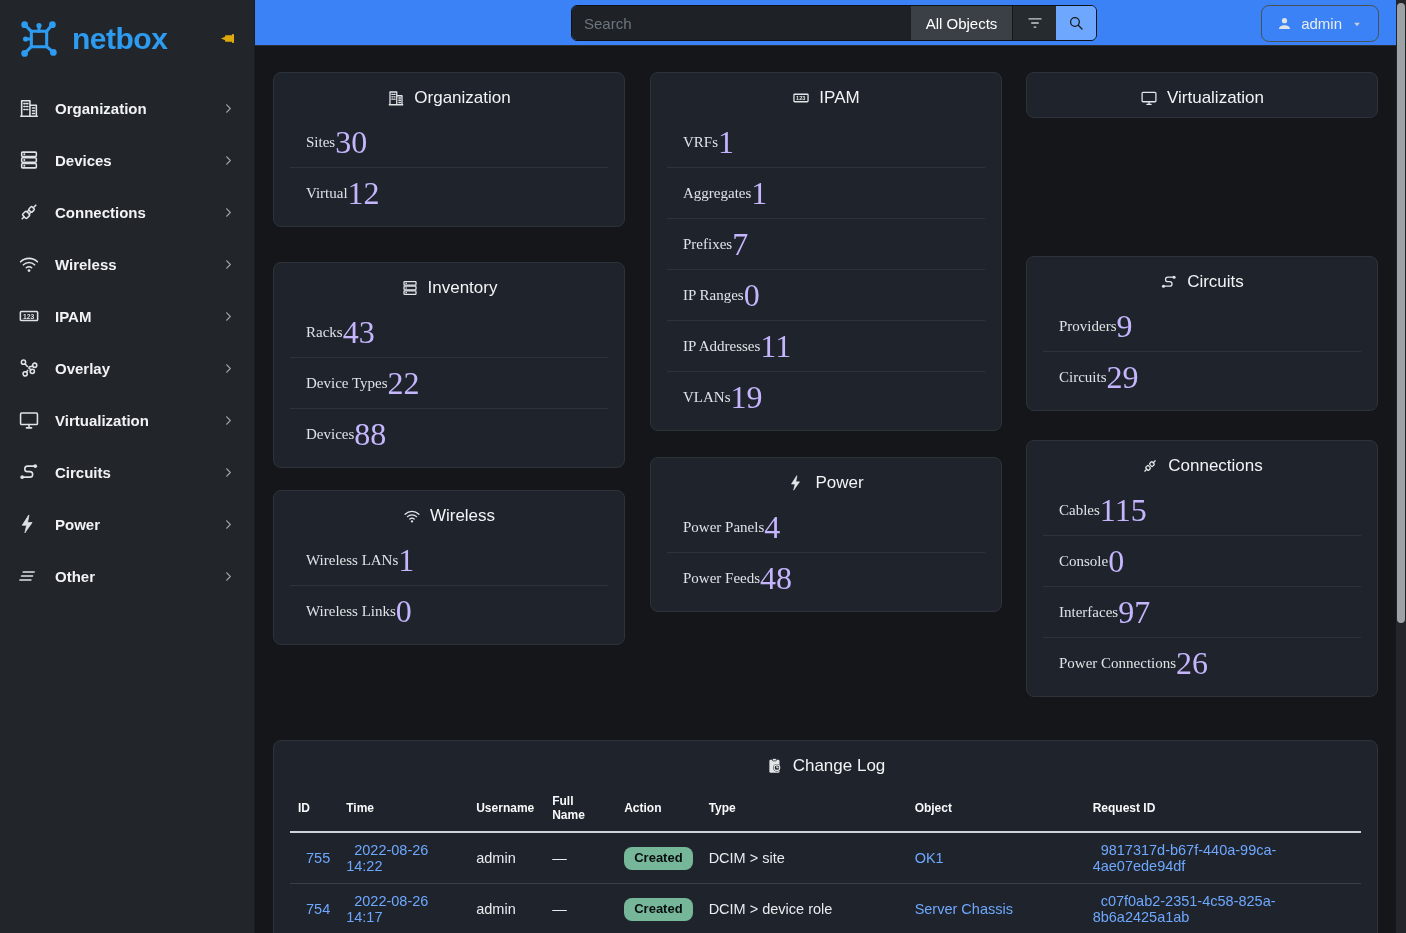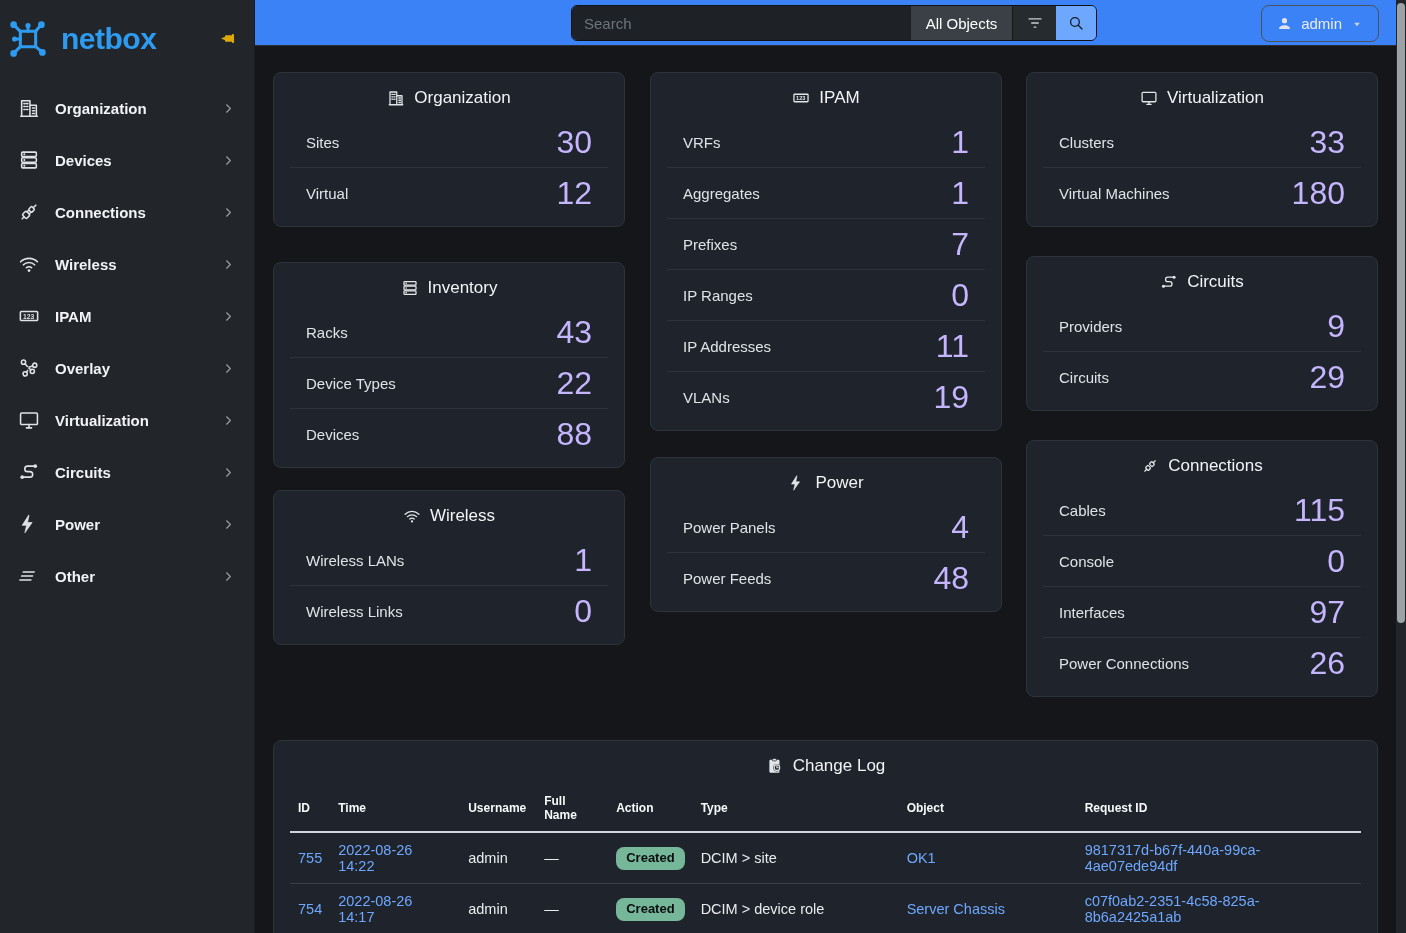--- a/index.html
+++ b/index.html
@@ -9,21 +9,21 @@
     background:#14161a; color:#e9ecef; position:relative;
   }
   .icn { display:inline-block; line-height:0; }
   .icn svg { width:100%; height:100%; display:block; }
 
   
   .sidebar {
     position:absolute; left:0; top:0; width:255px; height:933px;
     background:#22262b; border-right:1px solid #1a1d21; z-index:5;
   }
-  .brand { position:relative; height:78px; display:flex; align-items:center; padding-left:5px; cursor:pointer; }
+  .brand { position:relative; height:78px; display:flex; align-items:center; padding-left:16px; cursor:pointer; }
   .brand-mark { width:46px; height:46px; }
   .brand-text { font-size:30px; font-weight:700; color:#2d9bf0; margin-left:10px; letter-spacing:-0.5px; }
   .pin { position:absolute; right:16px; top:29px; width:19px; height:19px; }
   .menu { padding-top:4px; }
   .menu-item {
     height:52px; display:flex; align-items:center; padding:0 18px; cursor:pointer; color:#e4e7ea;
   }
   .m-icn { width:22px; height:22px; margin-right:15px; color:#dfe3e7; }
   .m-label { font-size:15px; font-weight:700; color:#f1f3f5; }
   .chev { width:15px; height:15px; margin-left:auto; color:#9aa0a6; }
@@ -70,22 +70,22 @@
     position:absolute; width:352px; background:#1f232b; border:1px solid #2e333b;
     border-radius:8px;
   }
   .card-title {
     display:flex; align-items:center; justify-content:center; gap:9px;
     padding:15px 16px 9px; font-size:17px; color:#f1f3f5;
   }
   .t-icn { width:18px; height:18px; color:#e3e6e9; }
   .stat-list { padding:0 16px 8px; }
   .stat-row {
-    display:flex; justify-content:space-between; align-items:center;
-    padding:11px 16px; cursor:pointer;
+    display:flex; justify-content:flex-start; align-items:center;
+    padding:11px 16px; cursor:pointer;font-family:Liberation Serif, serif;
   }
   .stat-row + .stat-row { border-top:1px solid #2e333a; }
   .stat-label { font-size:15px; color:#dfe3e7; }
   .stat-value { font-size:32px; color:#c4b5fd; line-height:28px; }
 
   .pos-organization { left:18px;  top:26px; }
   .pos-inventory    { left:18px;  top:216px; }
   .pos-wireless     { left:18px;  top:444px; }
   .pos-ipam         { left:395px; top:26px; }
   .pos-power        { left:395px; top:411px; }
@@ -95,21 +95,21 @@
 
   
   .pos-changelog { left:18px; top:694px; width:1105px; height:420px; }
   .cl-table { width:calc(100% - 32px); margin:4px 16px 0; border-collapse:collapse; font-size:14.5px; }
   .cl-table th {
     text-align:left; font-size:12px; font-weight:700; color:#f8f9fa;
     padding:5px 8px 9px; border-bottom:2px solid #cfd4da;
   }
   .cl-table td { padding:9px 8px; border-bottom:1px solid #3a4046; color:#e9ecef; vertical-align:middle; }
   .cl-table tr:last-child td { border-bottom:none; }
-  a.cell-link { color:#6ea8fe; text-decoration:none; cursor:pointer; }
+  a.cell-link { color:#6ea8fe; text-decoration:none; cursor:pointer;margin-left:8px; }
   a.cell-obj { text-decoration:none; color:#e9ecef; }
   a.cell-obj[data-link="true"] { color:#6ea8fe; cursor:pointer; }
   .badge-created {
     display:inline-block; background:#75b798; color:#0a0d10; font-size:13px; font-weight:700;
     padding:3px 10px 4px; border-radius:8px; line-height:16px;
   }
 
   
   .scrollbar-track { position:absolute; right:0; top:0; width:10px; height:933px; background:#222529; z-index:6; }
   .scrollbar-thumb { position:absolute; right:1px; top:3px; width:8px; height:620px; background:#9da2a7; border-radius:4px; cursor:grab; }
@@ -502,32 +502,20 @@
   <section class="card pos-virtualization">
     <header class="card-title">
       <span class="icn t-icn">
           <svg viewBox="0 0 24 24" fill="none" stroke="currentColor" stroke-width="1.7" stroke-linecap="round" stroke-linejoin="round">
             <rect x="2.8" y="4.4" width="18.4" height="12.6" rx="1.2"></rect>
             <path d="M9.2 20.6h5.6M12 17v3.6"></path>
           </svg>
         </span>
       <span>Virtualization</span>
     </header>
-    <div class="stat-list">
-
-        <div class="stat-row">
-          <span class="stat-label">Clusters</span>
-          <span class="stat-value">33</span>
-        </div>
-
-        <div class="stat-row">
-          <span class="stat-label">Virtual Machines</span>
-          <span class="stat-value">180</span>
-        </div>
-      </div>
   </section>
 
   <section class="card pos-circuits">
     <header class="card-title">
       <span class="icn t-icn">
           <svg viewBox="0 0 24 24" fill="none" stroke="currentColor" stroke-width="1.7" stroke-linecap="round" stroke-linejoin="round">
             <path d="M4.6 17.6h8.4a3 3 0 0 0 0-6h-2.6a3 3 0 0 1 0-6h8.2"></path>
             <circle cx="4.6" cy="17.6" r="2" fill="currentColor" stroke="none"></circle>
             <circle cx="18.8" cy="5.6" r="2" fill="currentColor" stroke="none"></circle>
           </svg>

